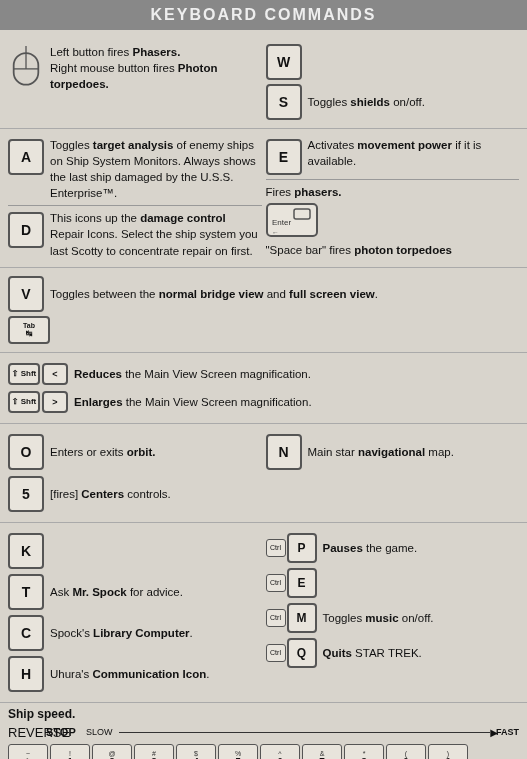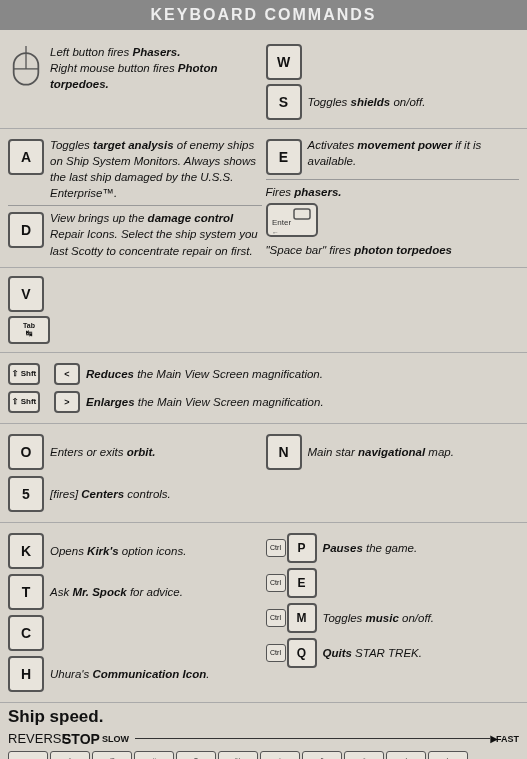--- a/index.html
+++ b/index.html
@@ -73,21 +73,20 @@
       margin: 4px 0;
     }
     .row-center {
       align-items: center;
     }
 
     .desc {
       flex: 1;
       font-size: 11.5px;
       line-height: 1.4;
-      font-style: italic;
     }
     .desc b { font-weight: bold; }
 
     
     .mouse-icon {
       width: 36px;
       height: 44px;
       flex-shrink: 0;
     }
 
@@ -155,21 +154,21 @@
     
     .shift-combo {
       display: flex;
       flex-direction: column;
       gap: 2px;
       flex-shrink: 0;
     }
     .shift-row-keys {
       display: flex;
       align-items: center;
-      gap: 14px;
+      gap: 2px;
       border-radius: 7px;
     }
 
     .divider {
       border-top: 1px solid #999;
       margin: 2px 0;
     }
   </style>
 </head>
 <body>
@@ -214,21 +213,21 @@
       <div class="row">
         <div class="key key-lg" style="align-self:flex-start;margin-top:2px;">A</div>
         <div class="desc">
           <span>Toggles </span><b>target analysis</b><span> of enemy ships on Ship System Monitors. Always shows the last ship damaged by the U.S.S. Enterprise™.</span>
         </div>
       </div>
       <div class="divider"></div>
       <div class="row" style="margin-top:4px;">
         <div class="key key-lg" style="align-self:flex-start;margin-top:2px;">D</div>
         <div class="desc">
-          <span>View brings up the </span><b>damage control</b><span> Repair Icons. Select the ship system you last Scotty to concentrate repair on first.</span>
+          <span>This icons up the </span><b>damage control</b><span> Repair Icons. Select the ship system you last Scotty to concentrate repair on first.</span>
         </div>
       </div>
     </div>
     <div class="col-half">
       <div class="row">
         <div class="key key-lg" style="align-self:flex-start;margin-top:2px;">E</div>
         <div class="desc">
           <span>Activates </span><b>movement power</b><span> if it is available.</span>
         </div>
       </div>
@@ -249,20 +248,23 @@
           <span>"Space bar" fires </span><b>photon torpedoes</b>
         </div>
       </div>
     </div>
   </div>
 </div>
 
 <div class="section">
   <div class="row row-center">
     <div class="key key-lg">V</div>
+    <div class="desc">
+      <span>Toggles between the </span><b>normal bridge view</b><span> and </span><b>full screen view</b><span>.</span>
+    </div>
   </div>
   <div class="row row-center" style="margin-top:4px;">
 
     <div class="key key-tab" style="font-size:8px;display:flex;flex-direction:column;align-items:center;justify-content:center;">
       <span style="font-size:7px;">Tab</span>
       <span style="font-size:8px;">↹</span>
     </div>
   </div>
 </div>
 
@@ -316,32 +318,32 @@
       </div>
     </div>
   </div>
 </div>
 
 <div class="section" style="padding-top:6px;padding-bottom:6px;">
   <div class="two-col">
     <div class="col-half">
       <div class="row row-center" style="margin-bottom:5px;">
         <div class="key key-lg">K</div>
-        <div class="desc">
-          <span>Opens </span><b>Kirk's</b><span> option icons.</span>
-        </div>
       </div>
       <div class="row row-center" style="margin-bottom:5px;">
         <div class="key key-lg">T</div>
         <div class="desc">
           <span>Ask </span><b>Mr. Spock</b><span> for advice.</span>
         </div>
       </div>
       <div class="row row-center" style="margin-bottom:5px;">
         <div class="key key-lg">C</div>
+        <div class="desc">
+          <span>Spock's </span><b>Library Computer</b><span>.</span>
+        </div>
       </div>
       <div class="row row-center">
         <div class="key key-lg">H</div>
         <div class="desc">
           <span>Uhura's </span><b>Communication Icon</b><span>.</span>
         </div>
       </div>
     </div>
     <div class="col-half">
       <div class="row row-center" style="margin-bottom:5px;">
@@ -375,26 +377,26 @@
         </div>
         <div class="desc">
           <b>Quits</b><span> STAR TREK.</span>
         </div>
       </div>
     </div>
   </div>
 </div>
 
 <div class="section" style="padding-top:4px;padding-bottom:6px;">
-  <div style="font-weight:bold;font-size:17px;margin-bottom:4px;">Ship speed.</div>
+  <div style="font-weight:bold;font-size:12px;margin-bottom:4px;">Ship speed.</div>
 
   <div style="display:flex;align-items:center;margin-bottom:2px;">
     <span style="font-size:13px;font-weight:normal;width:38px;">REVERSE</span>
-    <span style="font-size:14px;font-weight:bold;width:40px;margin-left:16px;">STOP</span>
-    <span style="font-size:9px;font-weight:bold;">SLOW</span>
+    <span style="font-size:11px;font-weight:bold;width:40px;">STOP</span>
+    <span style="font-size:9px;font-weight:normal;">SLOW</span>
     <div style="flex:1;height:1px;background:#333;margin:0 6px;position:relative;">
       <span style="position:absolute;right:-8px;top:-5px;font-size:10px;">▶</span>
     </div>
     <span style="font-size:9px;font-weight:bold;">FAST</span>
   </div>
 
   <div class="speed-row">
     <div class="speed-key">
         <span class="top-char">~</span>
         <span class="main-char">`</span>

